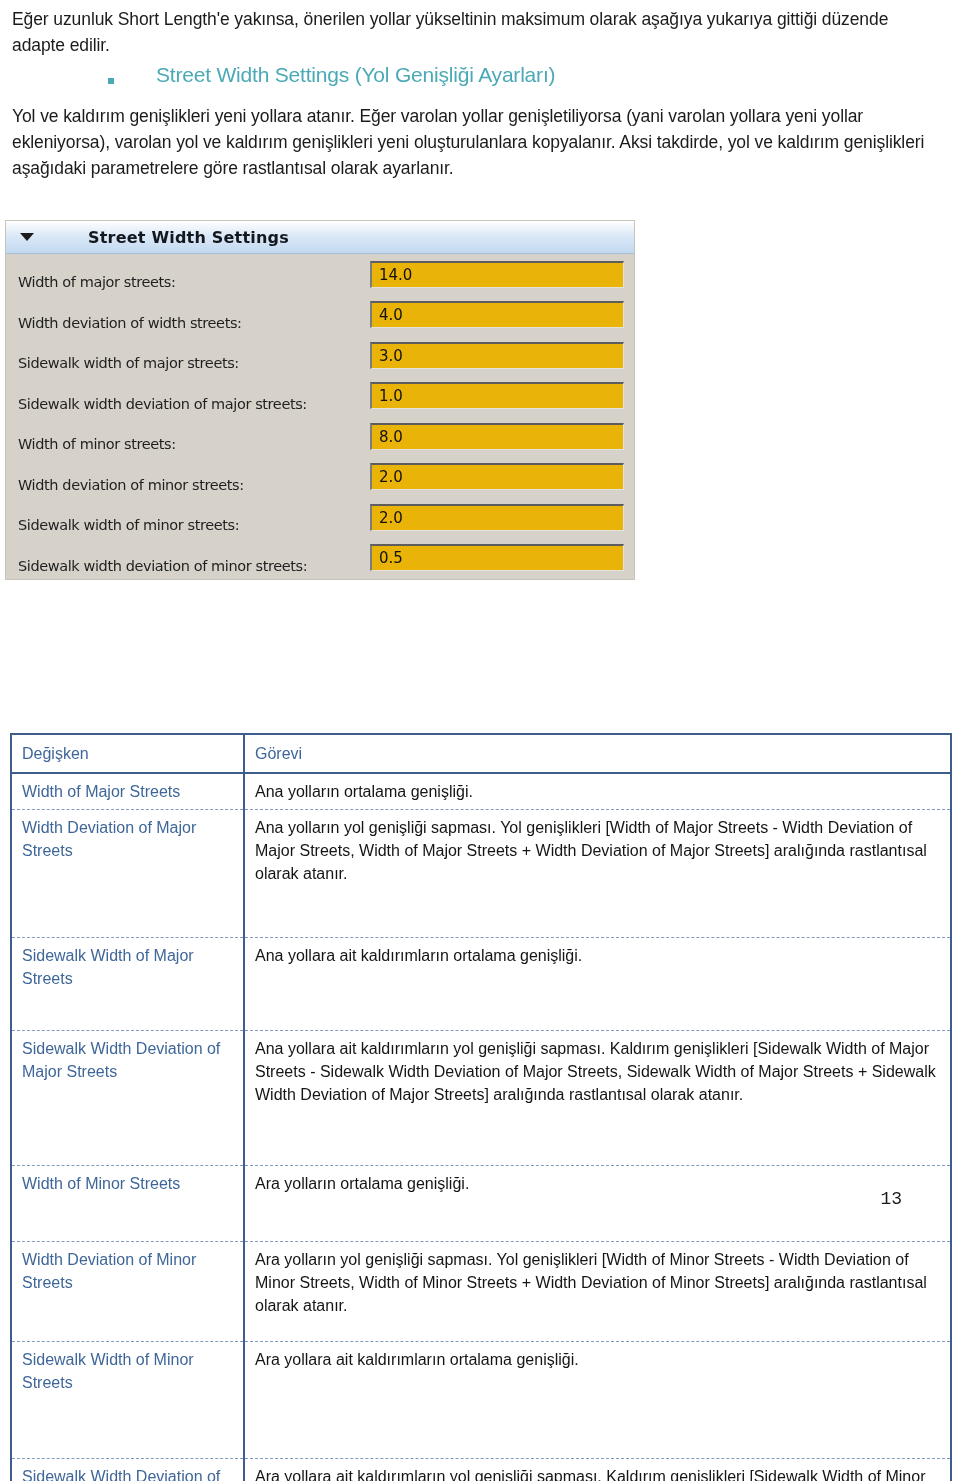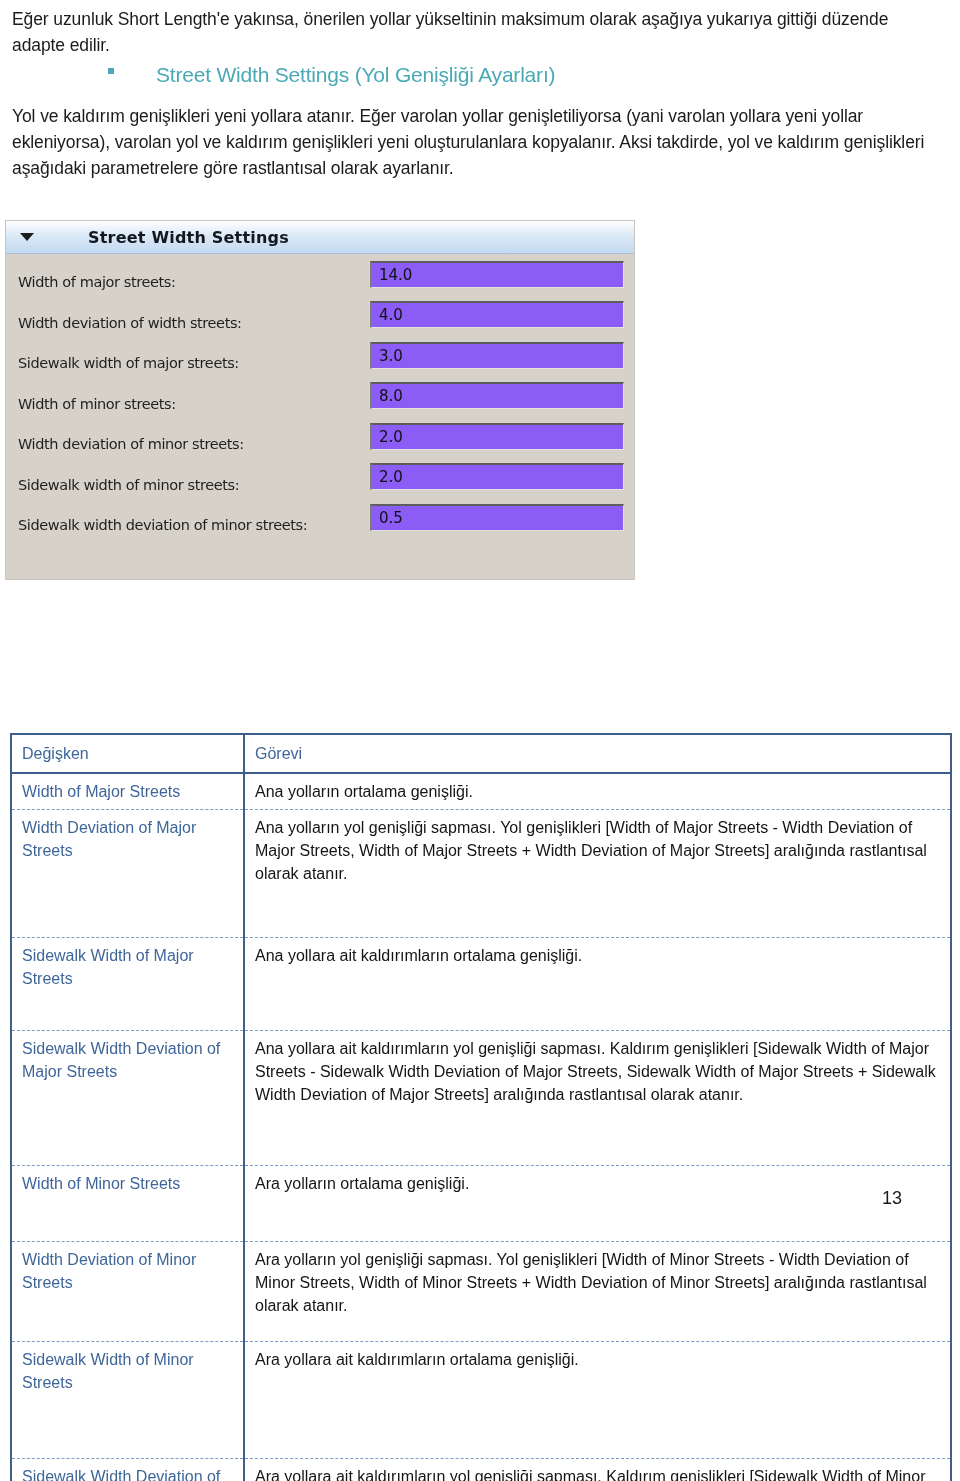--- a/index.html
+++ b/index.html
@@ -38,21 +38,21 @@
     width: 930px;
   }
 
   
   #section-heading {
     position: absolute;
     left: 108px;
     top: 62px;
     width: 820px;
     display: flex;
-    align-items: center;
+    align-items: flex-end;
     gap: 0px;
   }
   #section-heading .bullet {
     display: inline-block;
     width: 6px;
     height: 6px;
     background: #4aa9b5;
     margin-right: 42px;
     position: relative;
     top: -4px;
@@ -122,21 +122,21 @@
     width: 352px;
     flex: 0 0 auto;
     font-family: "DejaVu Sans", sans-serif;
     letter-spacing: -0.4px;
     white-space: nowrap;
     margin-top: 16px;
   }
   .panel-row .rfield {
     width: 254px;
     height: 27px;
-    background: #8b5cf6;
+    background: #eab308;
     box-sizing: border-box;
     border-top: 2px solid #5d5d5d;
     border-left: 2px solid #7c7c7c;
     border-right: 1px solid #e4e2de;
     border-bottom: 1px solid #e4e2de;
     display: flex;
     align-items: center;
     padding-left: 7px;
     font-size: 15px;
     color: #111111;
@@ -181,21 +181,21 @@
     border-top: none;
   }
 
   
   #page-number {
     position: absolute;
     right: 58px;
     bottom: 16px;
     font-size: 18px;
     color: #1b1b1b;
-    font-family: Liberation Sans, sans-serif;
+    font-family: Liberation Mono, monospace;
   }
 </style>
 </head>
 <body>
 
 <div class="page">
 
   <div class="para" id="intro-para">Eğer uzunluk Short Length'e yakınsa, önerilen yollar yükseltinin maksimum olarak aşağıya yukarıya gittiği düzende adapte edilir.</div>
 
   <div id="section-heading">
@@ -215,20 +215,24 @@
           <span class="rlabel">Width of major streets:</span>
           <div class="rfield">14.0</div>
         </div>
         <div class="panel-row">
           <span class="rlabel">Width deviation of width streets:</span>
           <div class="rfield">4.0</div>
         </div>
         <div class="panel-row">
           <span class="rlabel">Sidewalk width of major streets:</span>
           <div class="rfield">3.0</div>
+        </div>
+        <div class="panel-row">
+          <span class="rlabel">Sidewalk width deviation of major streets:</span>
+          <div class="rfield">1.0</div>
         </div>
         <div class="panel-row">
           <span class="rlabel">Width of minor streets:</span>
           <div class="rfield">8.0</div>
         </div>
         <div class="panel-row">
           <span class="rlabel">Width deviation of minor streets:</span>
           <div class="rfield">2.0</div>
         </div>
         <div class="panel-row">

